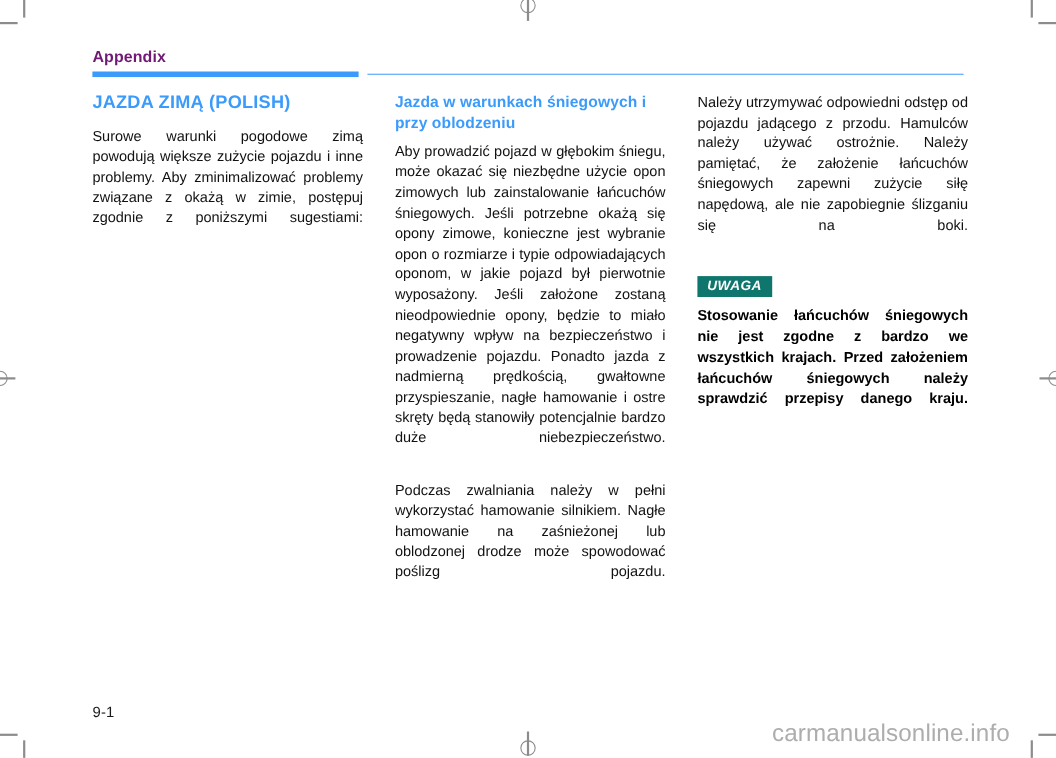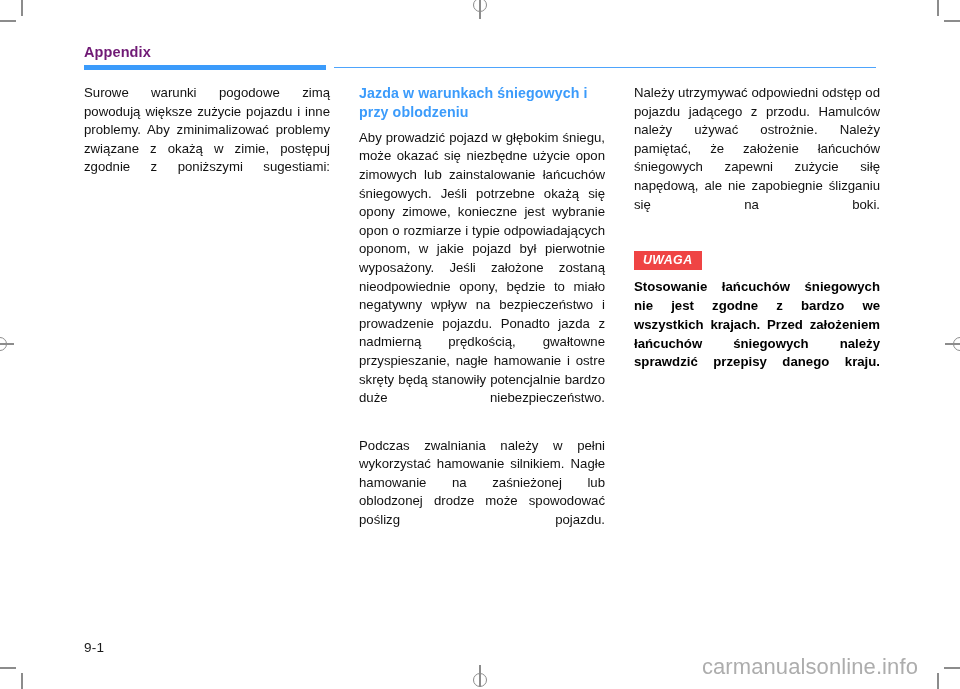--- a/index.html
+++ b/index.html
@@ -121,21 +121,21 @@
     color: #111111;
     hyphens: none;
   }
   p.body:last-child { margin-bottom: 0; }
 
   
   p.body::after { content: ""; display: inline-block; width: 100%; }
 
   .notice-badge {
     display: inline-block;
-    background: #ef4444;
+    background: #0f766e;
     color: #ffffff;
     font-size: 12.4px;
     font-weight: bold;
     font-style: italic;
     padding: 2.5px 9px 3px 9px;
     letter-spacing: 0.4px;
     margin: 8px 0 8px 0;
   }
   p.notice-body {
     margin: 0;
@@ -178,20 +178,21 @@
       <span class="hbar" style="left:-8px;"></span>
   </div>
 
   <div class="section-tag">Appendix</div>
   <div class="rule-thick"></div>
   <div class="rule-thin"></div>
 
   <div class="columns">
 
     <div class="col">
+      <h1 class="chapter-title">JAZDA ZIMĄ (POLISH)</h1>
       <p class="body">Surowe warunki pogodowe zimą powodują większe zużycie pojazdu i inne problemy. Aby zminimalizować problemy związane z okażą w zimie, postępuj zgodnie z poniższymi sugestiami:</p>
     </div>
 
     <div class="col">
       <h2 class="sub-title">Jazda w warunkach śniegowych i przy oblodzeniu</h2>
       <p class="body">Aby prowadzić pojazd w głębokim śniegu, może okazać się niezbędne użycie opon zimowych lub zainstalowanie łańcuchów śniegowych. Jeśli potrzebne okażą się opony zimowe, konieczne jest wybranie opon o rozmiarze i typie odpowiadających oponom, w jakie pojazd był pierwotnie wyposażony. Jeśli założone zostaną nieodpowiednie opony, będzie to miało negatywny wpływ na bezpieczeństwo i prowadzenie pojazdu. Ponadto jazda z nadmierną prędkością, gwałtowne przyspieszanie, nagłe hamowanie i ostre skręty będą stanowiły potencjalnie bardzo duże niebezpieczeństwo.</p>
       <p class="body">Podczas zwalniania należy w pełni wykorzystać hamowanie silnikiem. Nagłe hamowanie na zaśnieżonej lub oblodzonej drodze może spowodować poślizg pojazdu.</p>
     </div>
 
     <div class="col">

